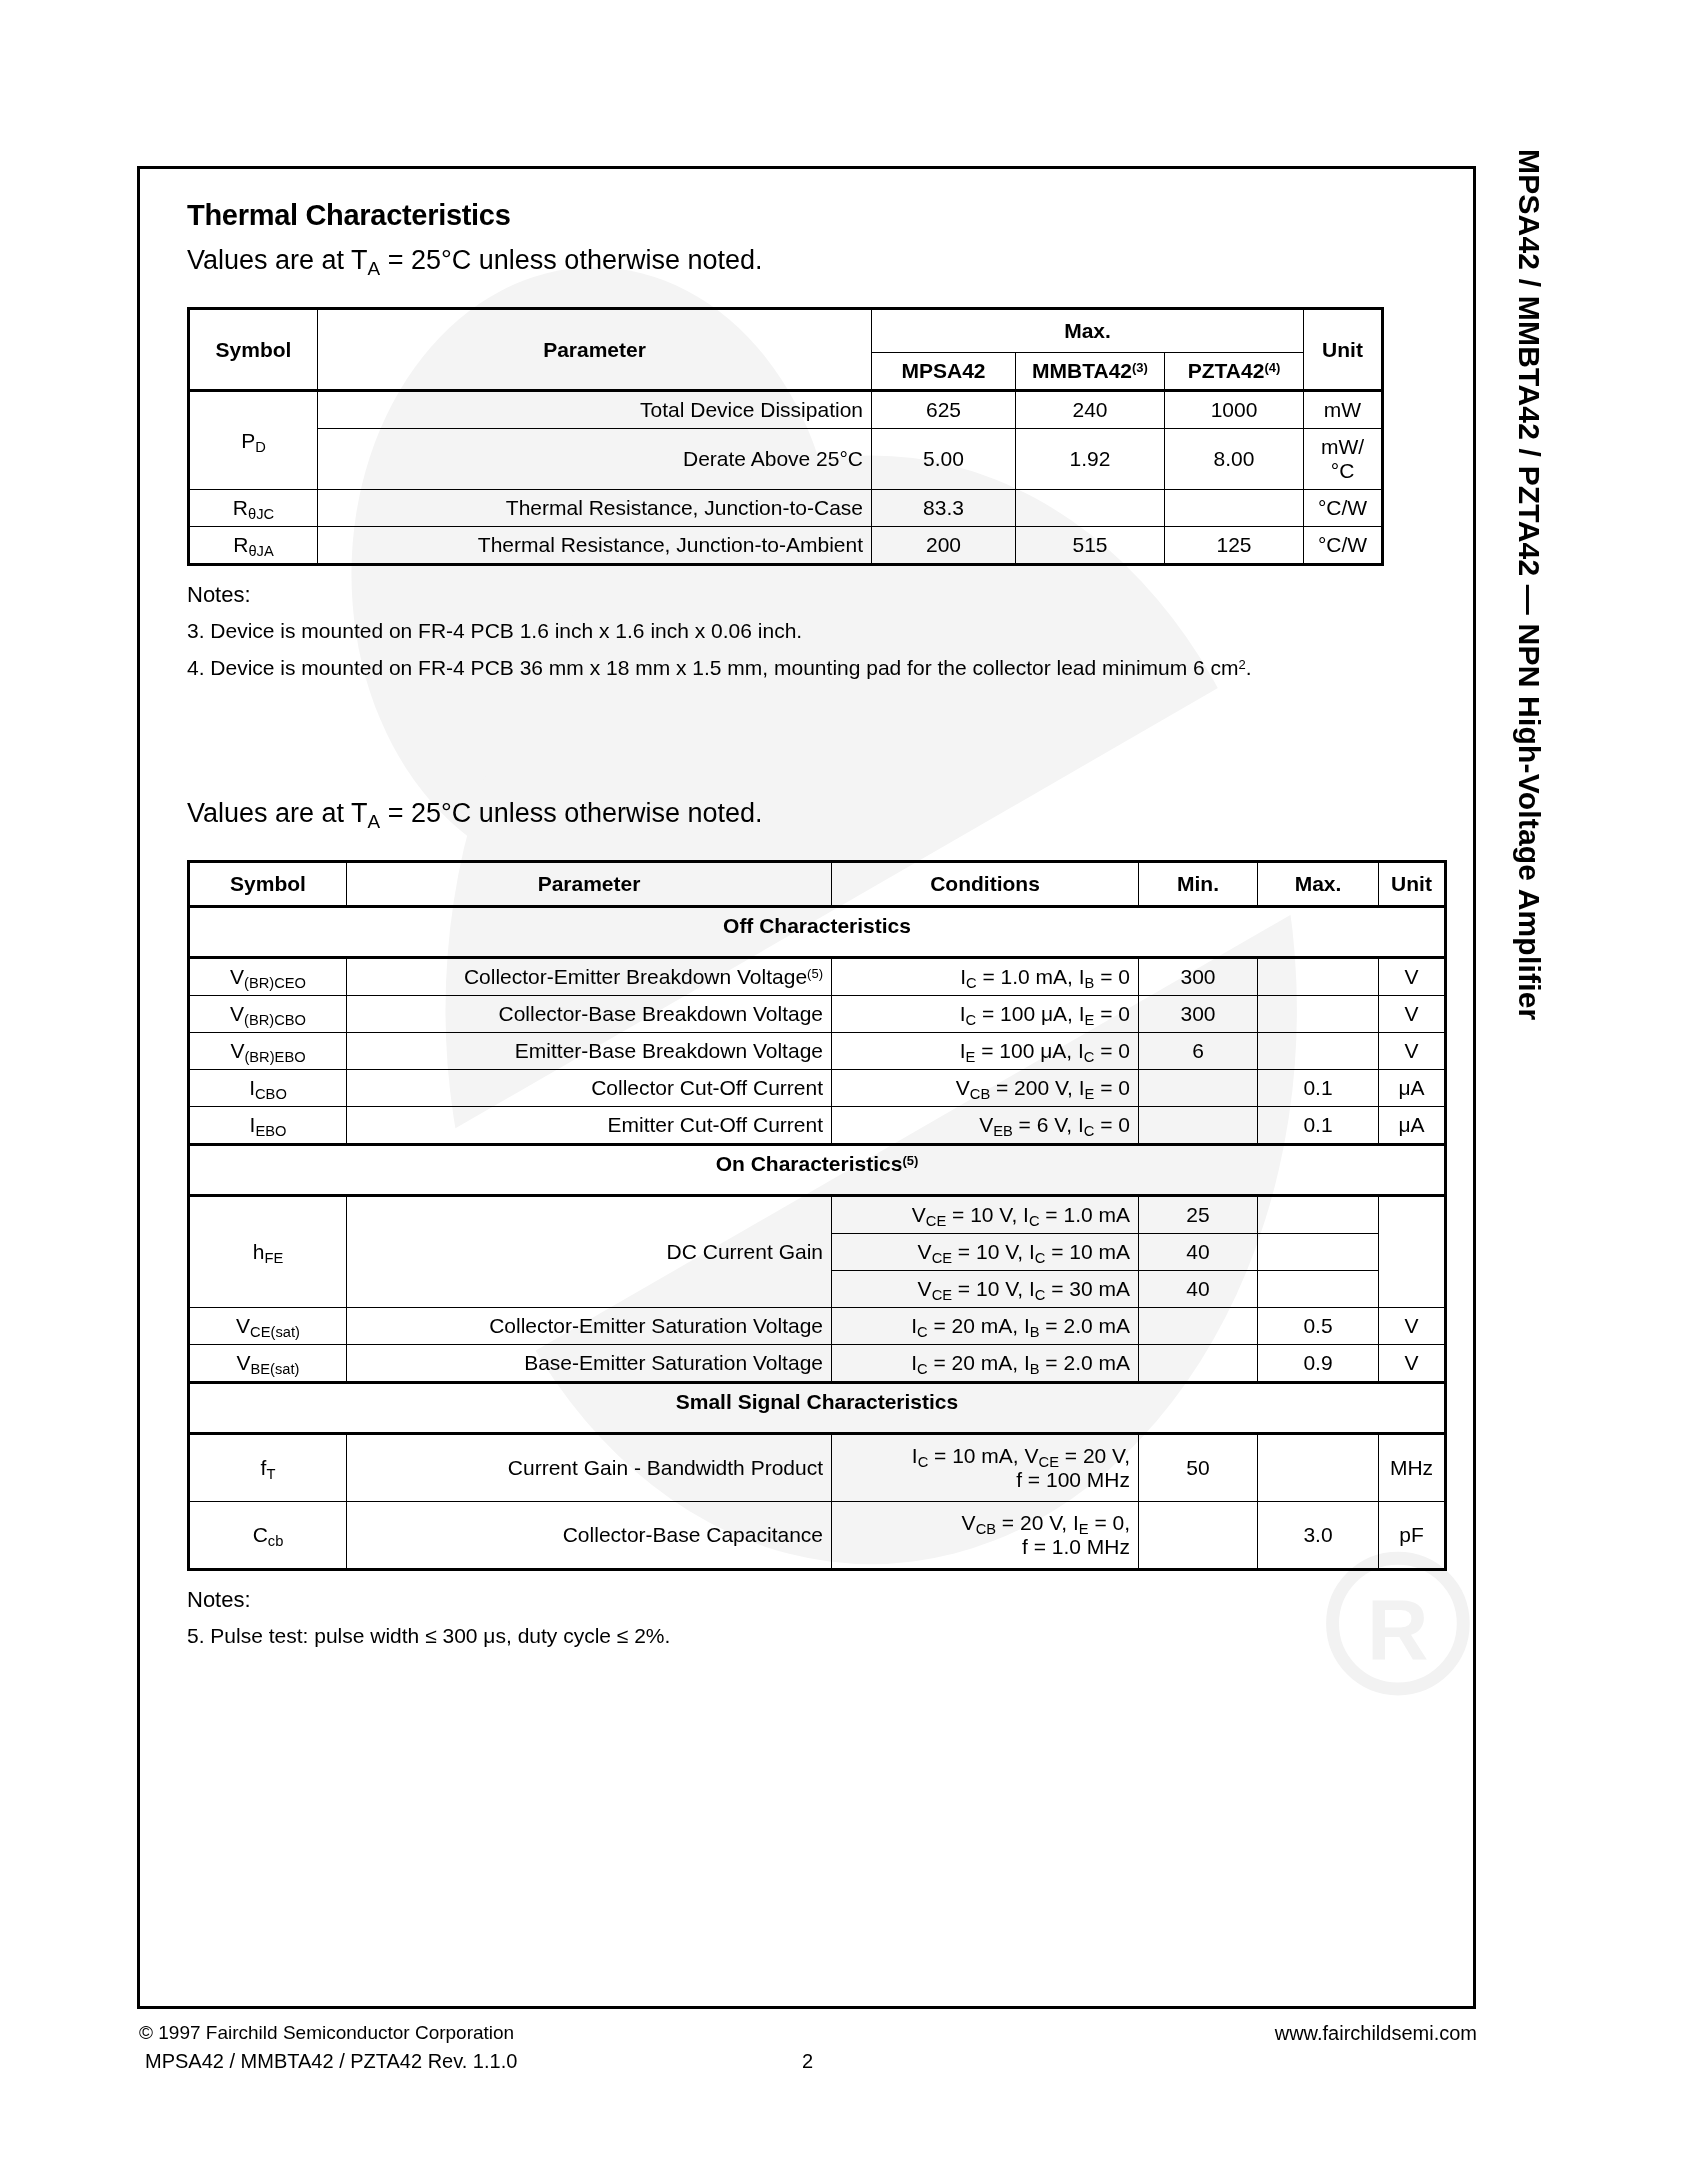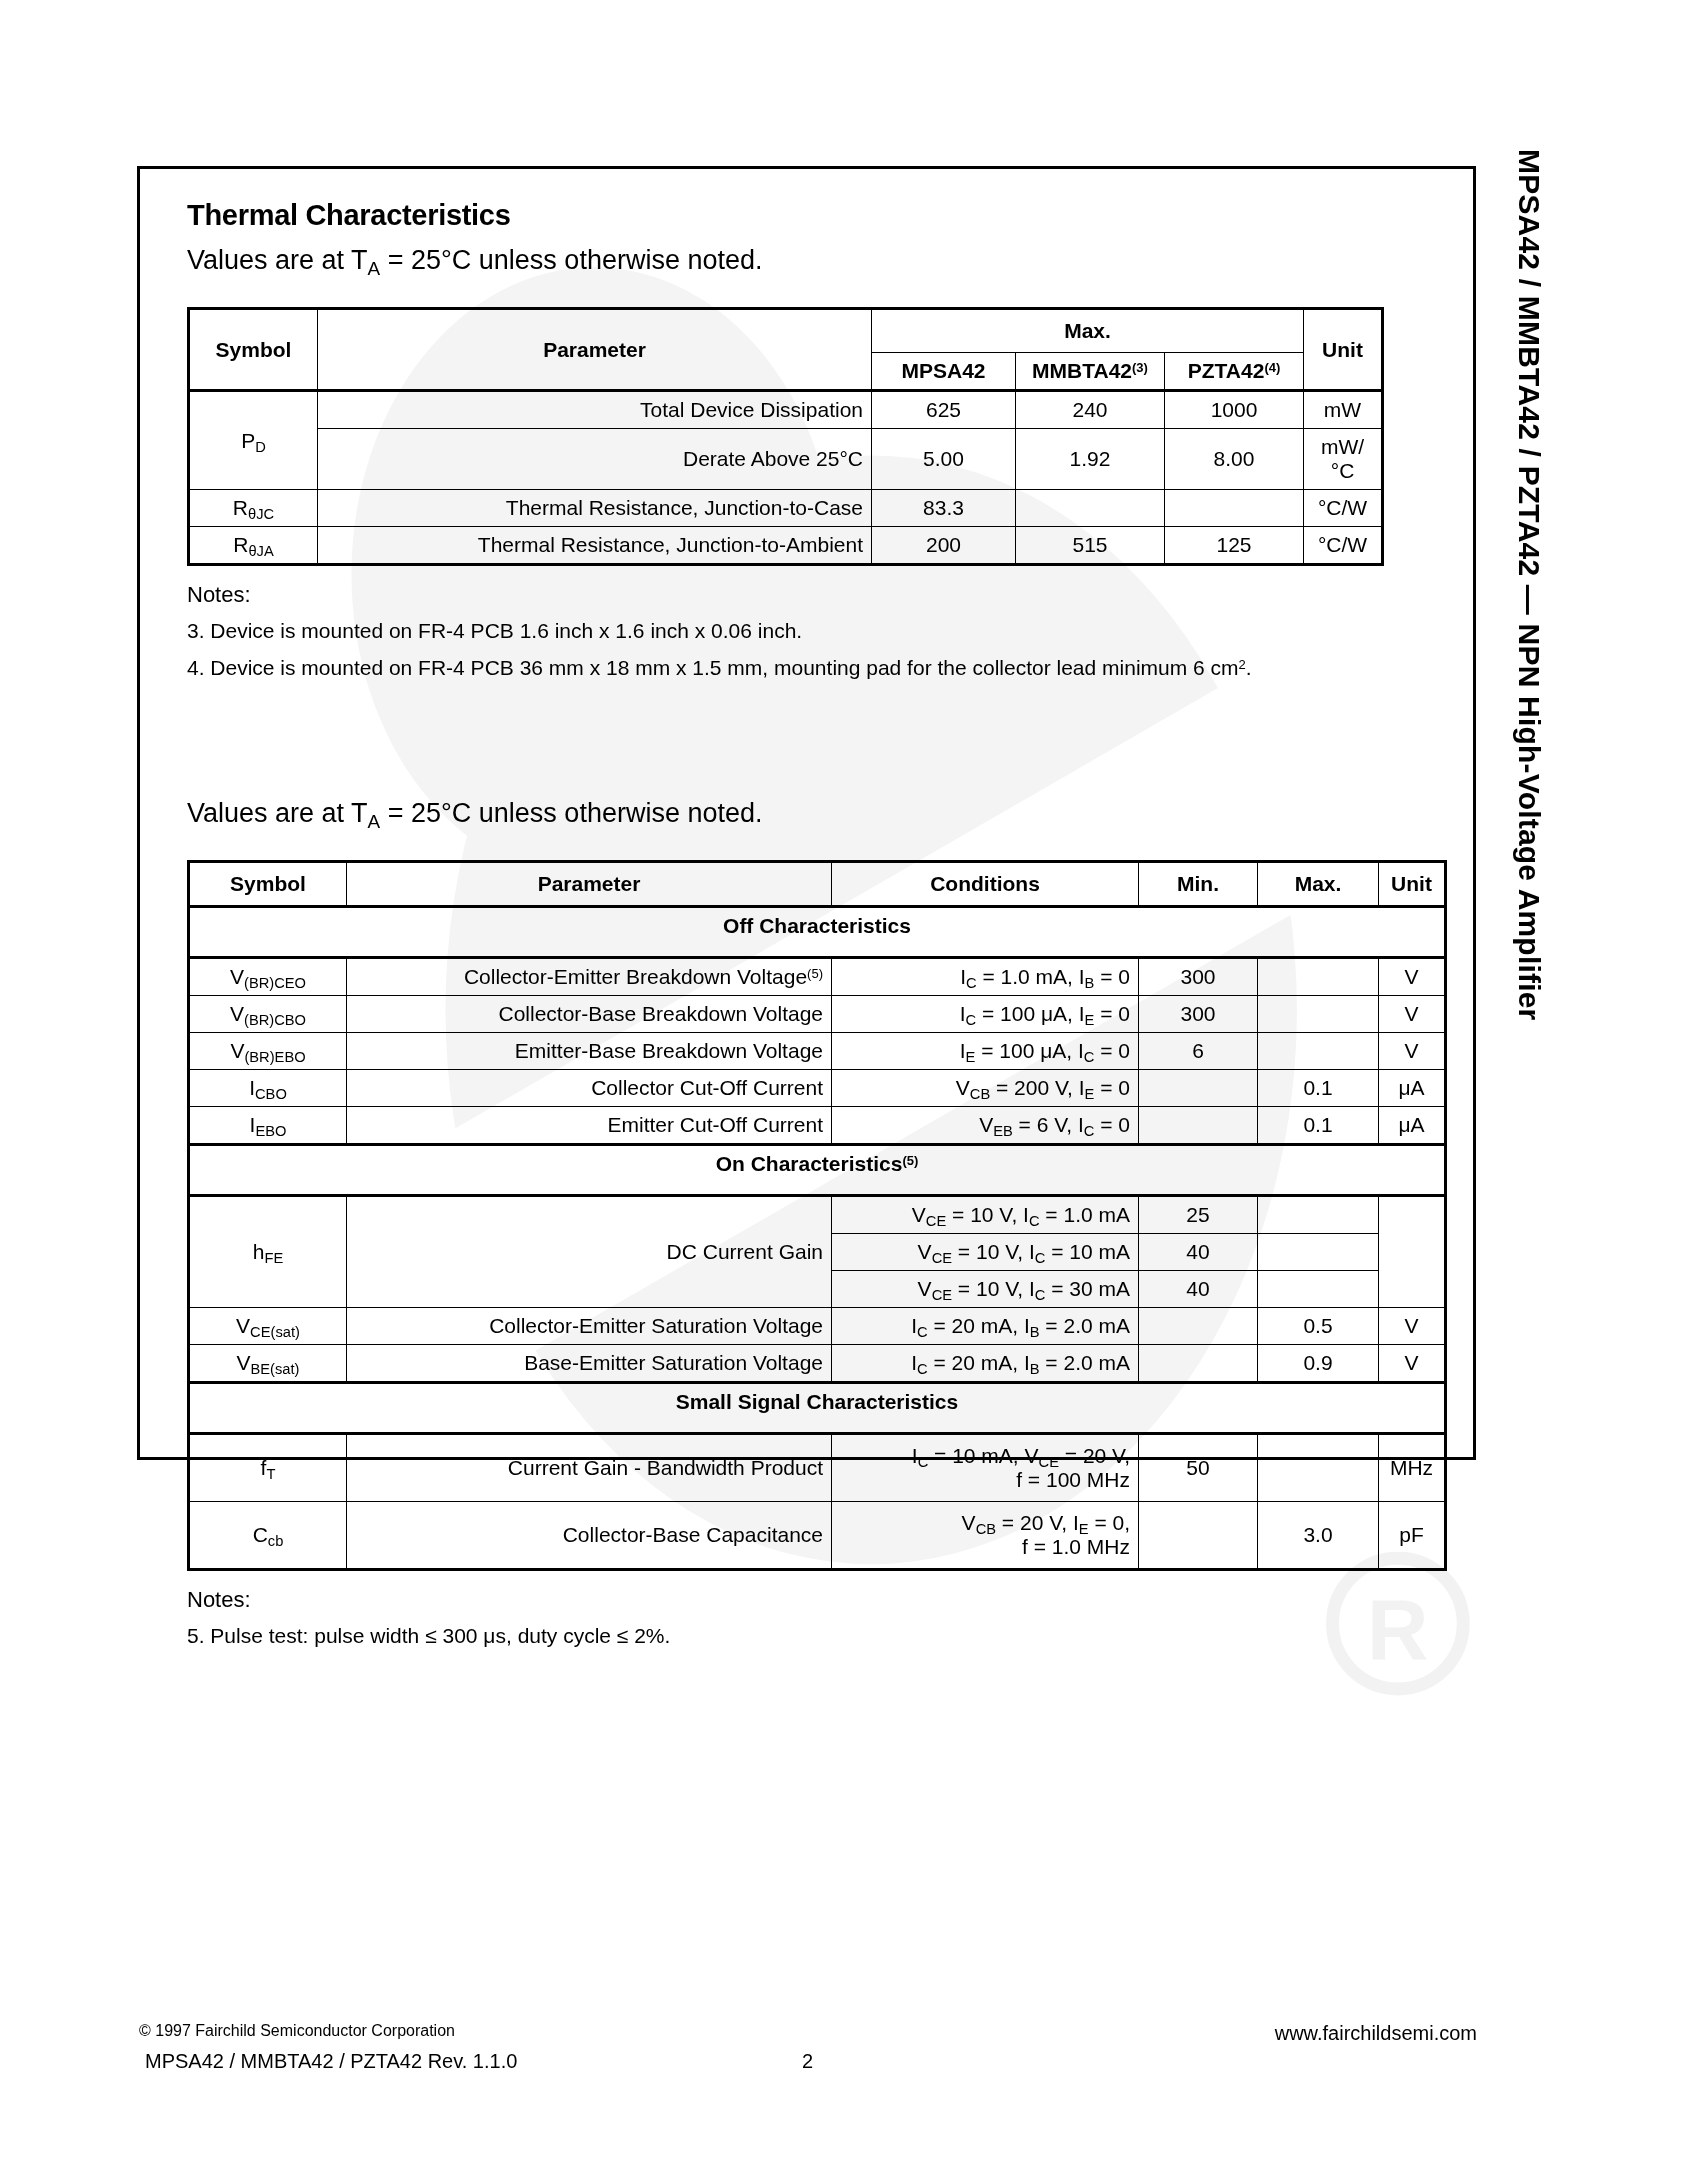--- a/index.html
+++ b/index.html
@@ -5,21 +5,21 @@
   html,body { margin:0; padding:0; }
   body {
     width:1683px; height:2178px; position:relative; background:#ffffff;
     font-family:"Liberation Sans", sans-serif; color:#000;
     -webkit-font-smoothing:antialiased;
   }
   
   .wm { position:absolute; left:0; top:0; z-index:0; }
   
   .frame {
-    position:absolute; left:137px; top:166px; width:1339px; height:1294px;
+    position:absolute; left:137px; top:166px; width:1339px; height:1843px;
     border:3px solid #000; box-sizing:border-box; z-index:1; background:transparent;
   }
   .content { padding:30px 30px 0 47px; }
   .section-title { font-size:29px; font-weight:bold; margin:0; letter-spacing:-0.3px; }
   .subtitle { font-size:27px; margin-top:13px; }
   sub { font-size:0.70em; vertical-align:-0.30em; line-height:0; }
   sup { font-size:0.62em; vertical-align:0.45em; line-height:0; }
   
   .tbl {
     border-collapse:collapse; table-layout:fixed; border:3px solid #000;
@@ -46,21 +46,21 @@
   .notes .label { font-weight:normal; font-size:22px; }
   .notes .item { margin-top:9px; line-height:1.35; }
   .electrical-block { margin-top:115px; }
   
   .side-title {
     position:absolute; left:1546px; top:149px; transform:rotate(90deg);
     transform-origin:0 0; white-space:nowrap; font-size:30px; font-weight:bold;
     letter-spacing:0.2px; z-index:1;
   }
   
-  .footer-line1-left  { position:absolute; left:139px;  top:2022px; font-size:16px; z-index:1; }
+  .footer-line1-left  { position:absolute; left:139px;  top:2022px; font-size:19px; z-index:1; }
   .footer-line2-left  { position:absolute; left:145px;  top:2050px; font-size:20px; z-index:1; }
   .footer-page        { position:absolute; left:802px;  top:2050px; font-size:20px; z-index:1; }
   .footer-line1-right { position:absolute; right:206px; top:2022px; font-size:20px; z-index:1; }
 </style>
 </head>
 <body>
 
 <svg class="wm" width="1683" height="2178" viewBox="0 0 1700 2200">
   <g fill="#f4f4f4">
     <ellipse cx="600" cy="580" rx="245" ry="310"></ellipse>

